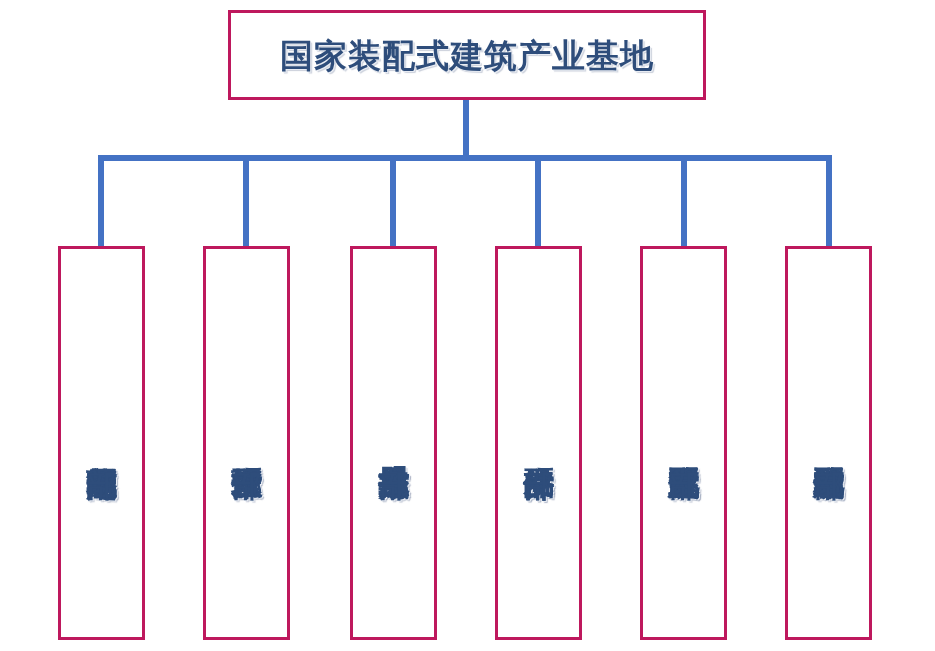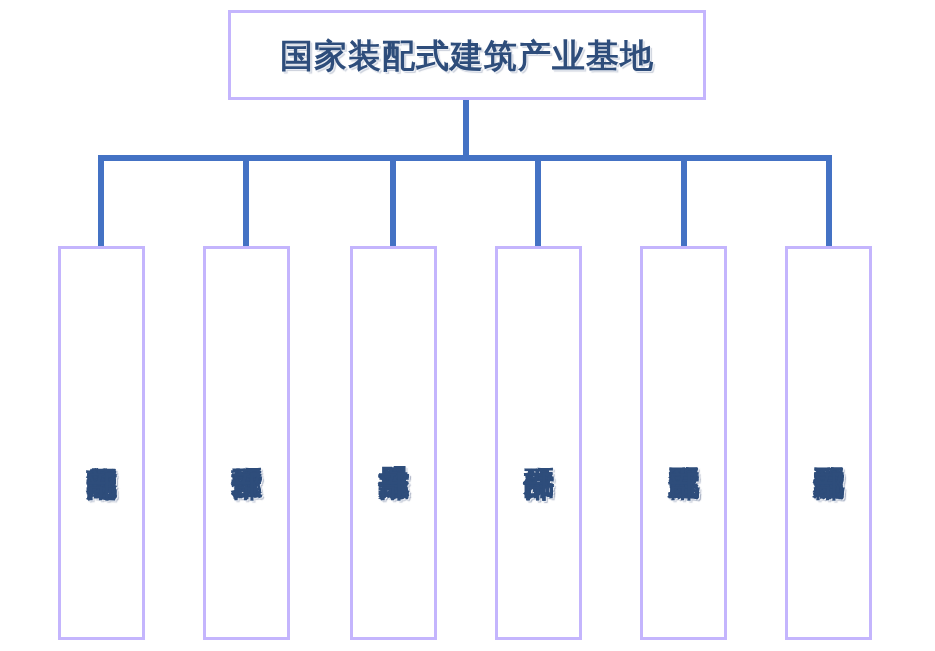--- a/index.html
+++ b/index.html
@@ -9,21 +9,21 @@
     font-family:"Liberation Sans","DejaVu Sans",sans-serif;
     overflow:hidden;
   }
   #chart{position:relative;width:935px;height:651px;}
 
   
   .node{
     position:absolute;
     box-sizing:border-box;
     background:#FFFFFF;
-    border:3px solid #c4b5fd;
+    border:3px solid #be185d;
   }
   .root{
     left:228px;top:10px;width:478px;height:90px;
     display:flex;align-items:center;justify-content:center;
   }
   .root .label{
     font-size:33px;
     font-weight:bold;
     letter-spacing:1px;
     color:#2E4D7B;

